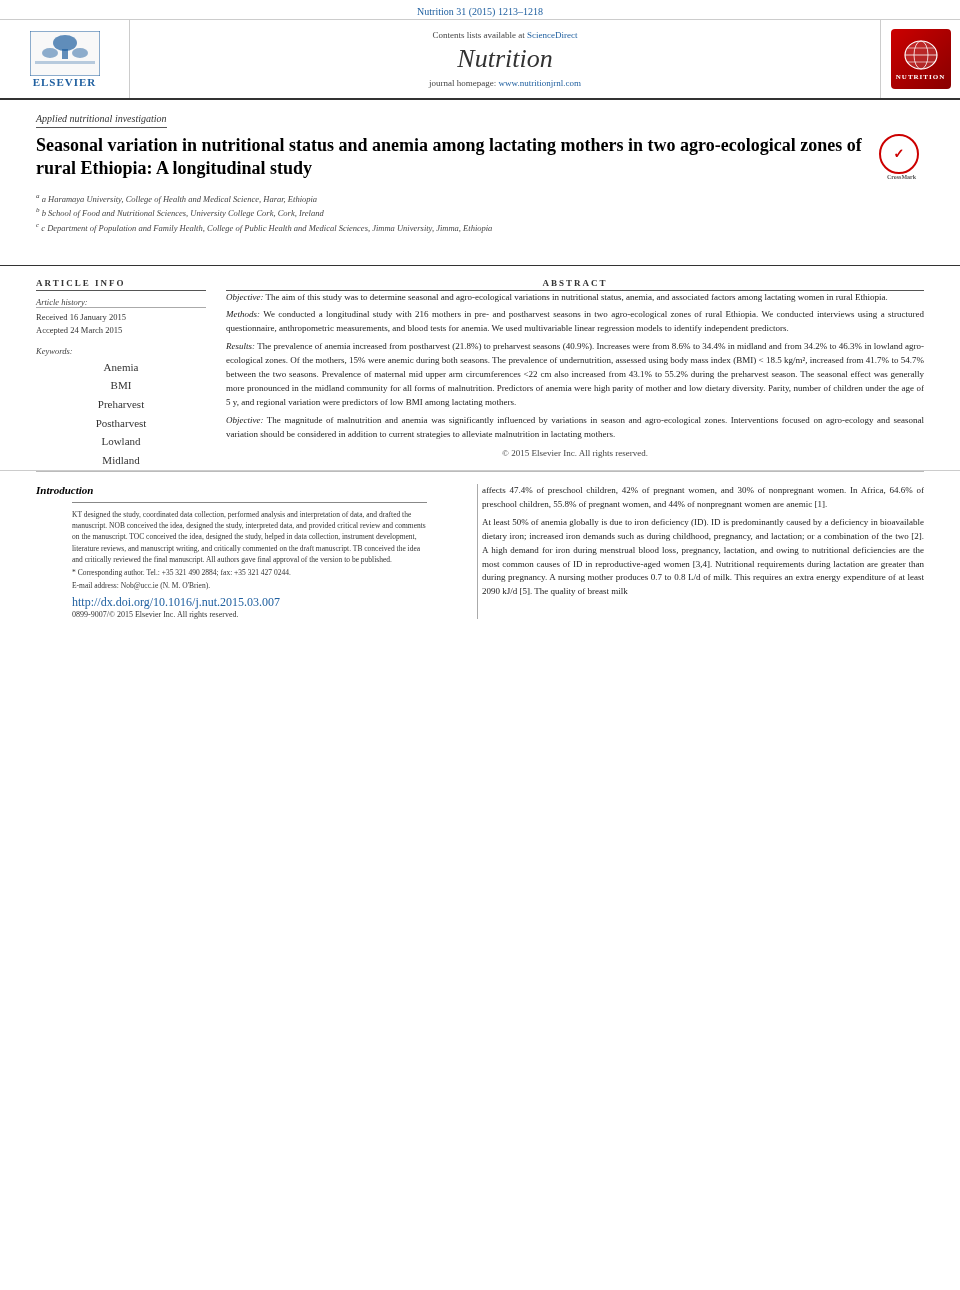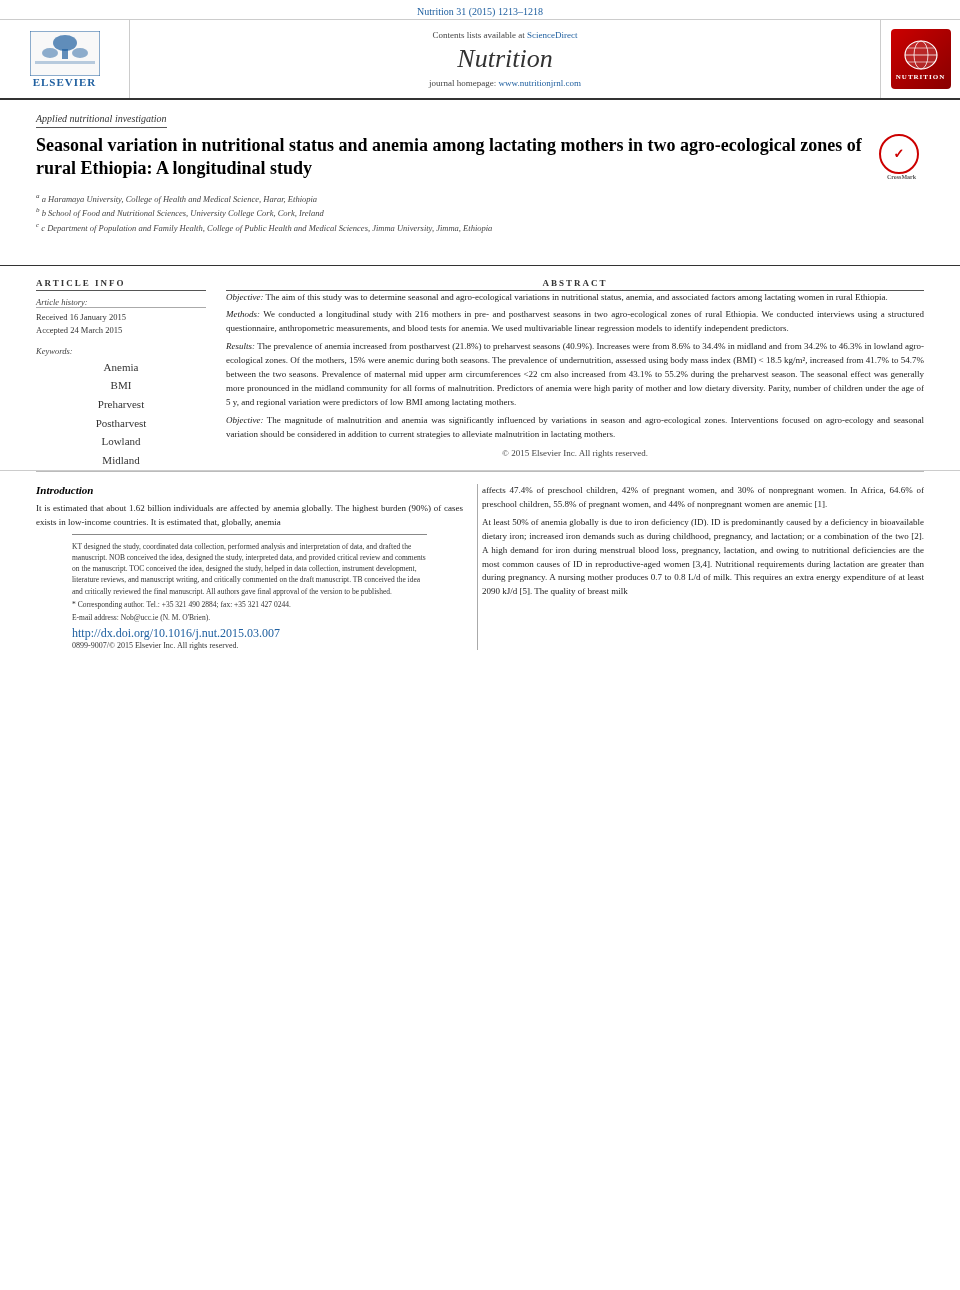--- a/index.html
+++ b/index.html
@@ -410,23 +410,20 @@
       <div class="copyright-line">© 2015 Elsevier Inc. All rights reserved.</div>
     </div>
   </div>
 
   <hr class="full-divider">
 
   <div class="body-section">
     <div class="body-left">
       <div class="body-left-inner">
         <div class="section-title">Introduction</div>
-        <div class="body-text">
-          It is estimated that about 1.62 billion individuals are affected by anemia globally. The highest burden (90%) of cases exists in low-income countries. It is estimated that, globally, anemia
-        </div>
         <div class="footnote-section">
           <div class="footnote-text">KT designed the study, coordinated data collection, performed analysis and interpretation of data, and drafted the manuscript. NOB conceived the idea, designed the study, interpreted data, and provided critical review and comments on the manuscript. TOC conceived the idea, designed the study, helped in data collection, instrument development, literature reviews, and manuscript writing, and critically commented on the draft manuscript. TB conceived the idea and critically reviewed the final manuscript. All authors gave final approval of the version to be published.</div>
           <div class="footnote-text">* Corresponding author. Tel.: +35 321 490 2884; fax: +35 321 427 0244.</div>
           <div class="footnote-text">E-mail address: Nob@ucc.ie (N. M. O'Brien).</div>
           <div class="doi-line">http://dx.doi.org/10.1016/j.nut.2015.03.007</div>
           <div class="issn-line">0899-9007/© 2015 Elsevier Inc. All rights reserved.</div>
         </div>
       </div>
     </div>
     <div class="body-right">

